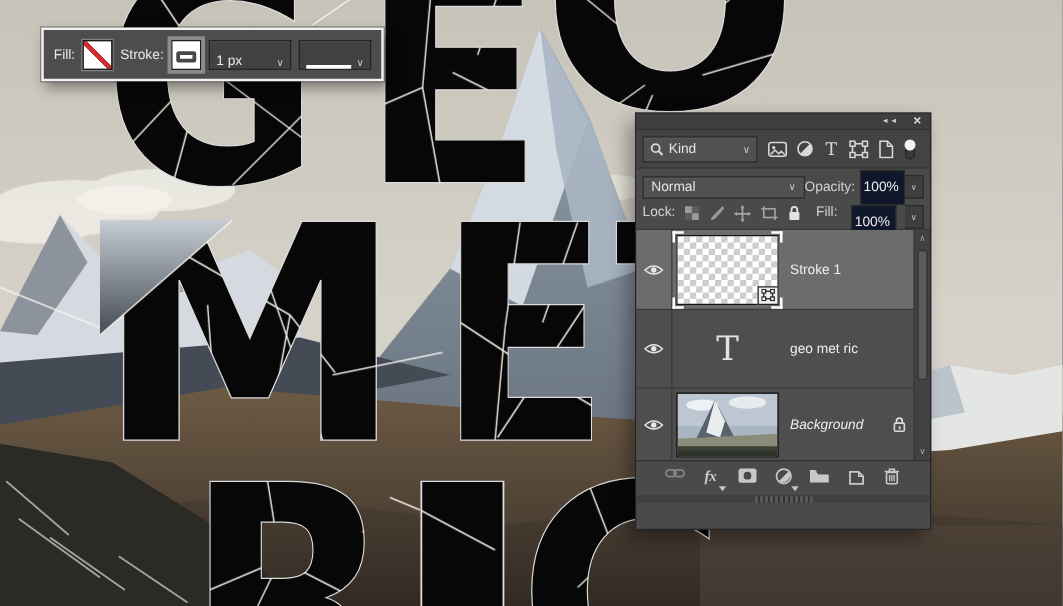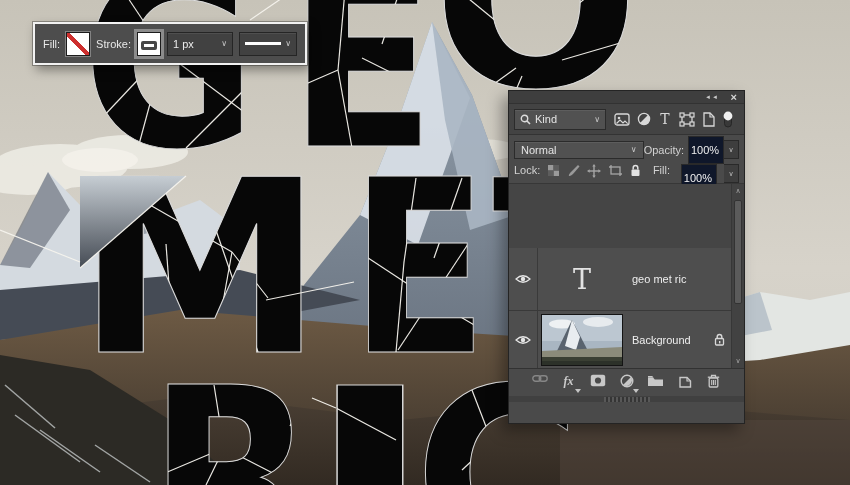--- a/index.html
+++ b/index.html
@@ -10,21 +10,21 @@
   
   .optbar{position:absolute;left:33px;top:22px;width:274px;height:43px;background:#4d4d4d;
     border:2px solid #f2f2f2;box-shadow:0 0 0 1px rgba(0,0,0,.3),3px 5px 10px rgba(0,0,0,.38);
     display:flex;align-items:center;padding:0 8px;gap:6px;z-index:5}
   .optbar .lbl{font-size:11px;color:#e8e8e8;white-space:nowrap}
   .swatch{width:24px;height:24px;background:#fff;border:1px solid #1c1c1c;box-shadow:0 0 0 1px #828282;position:relative;flex:0 0 auto}
   .swatch.fill-none{background:linear-gradient(45deg,#fff 43%,#cd2f2e 43%,#cd2f2e 56%,#fff 56%)}
   .swatch.stroke{box-shadow:0 0 0 3px #8c8c8c}
   .swatch.stroke .bar{position:absolute;left:3px;right:3px;top:8px;height:9px;border:3px solid #474747;background:#fff;border-radius:2px}
   .dd{height:24px;background:#414141;border:1px solid #252525;box-shadow:inset 0 1px 0 rgba(255,255,255,.08);
-    display:flex;align-items:center;font-size:11px;color:#ebebeb;padding:0 5px}
+    display:flex;align-items:flex-end;font-size:11px;color:#ebebeb;padding:0 5px}
   .dd .chev{margin-left:auto;font-size:8px;color:#c6c6c6;padding-left:4px}
   .dd.px{width:74px}
   .dd.style{width:64px}
   .lineSample{width:36px;height:3px;background:#fdfdfd;flex:0 0 auto}
 
   
   .panel{position:absolute;left:508px;top:90px;width:237px;height:334px;background:#4a4a4a;
     border:1px solid #242424;box-shadow:-6px 7px 14px rgba(0,0,0,.35);z-index:6;color:#e4e4e4;font-size:11px}
   .p-head{height:13px;background:#3e3e3e;border-bottom:1px solid #323232;position:relative}
   .p-coll{position:absolute;right:25px;top:3px;font-size:6px;letter-spacing:1px;color:#cccccc;cursor:default}
@@ -61,21 +61,21 @@
   .br.tl{left:-4px;top:-4px;border-left:2px solid #fff;border-top:2px solid #fff}
   .br.tr{right:-4px;top:-4px;border-right:2px solid #fff;border-top:2px solid #fff}
   .br.bl{left:-4px;bottom:-4px;border-left:2px solid #fff;border-bottom:2px solid #fff}
   .br.brc{right:-4px;bottom:-4px;border-right:2px solid #fff;border-bottom:2px solid #fff}
   .badge{position:absolute;right:-1px;bottom:-1px;width:17px;height:15px;background:#efefef;border:1px solid #202020;
     display:flex;align-items:center;justify-content:center}
   .thumbT{width:82px;margin-left:3px;display:flex;align-items:center;justify-content:center;flex:0 0 auto;
     font-family:"DejaVu Serif",serif;font-size:27px;color:#e3e3e3}
   .thumbImg{margin-left:3px;width:82px;height:52px;border:1px solid #141414;flex:0 0 auto;overflow:hidden}
   .lname{margin-left:9px;color:#eeeeee;white-space:nowrap}
-  .lname.it{}
+  .lname.it{font-style:italic}
   .rowlock{margin-left:auto;margin-right:6px}
   .sbar{position:absolute;right:0;top:0;width:13px;height:100%;background:#424242;border-left:1px solid #373737}
   .sbar .up{position:absolute;top:3px;left:0;right:0;text-align:center;font-size:7px;color:#a5a5a5}
   .sbar .dn{position:absolute;bottom:3px;left:0;right:0;text-align:center;font-size:7px;color:#a5a5a5}
   .sthumb{position:absolute;left:2px;right:2px;top:16px;height:104px;background:#5b5b5b;border:1px solid #333;border-radius:2px}
   .p-foot{height:27px;display:flex;align-items:center;justify-content:center;gap:11px;background:#4a4a4a}
   .fbtn{position:relative;display:flex;align-items:flex-start;justify-content:center;width:18px;height:18px}
   .fx-txt{font-size:12px;font-style:italic;font-weight:bold;color:#cccccc;font-family:"Liberation Serif",serif}
   .mini-caret{position:absolute;right:-3px;bottom:-1px;width:0;height:0;border-left:3px solid rgba(0,0,0,0);
     border-right:3px solid rgba(0,0,0,0);border-top:4px solid #c4c4c4}
@@ -320,20 +320,44 @@
         <rect x="1.5" y="5.5" width="8" height="6.5" rx="1" fill="#e2e2e2"></rect>
         <path d="M3.2 5.5 V3.8 a2.3 2.3 0 0 1 4.6 0 V5.5" fill="none" stroke="#e2e2e2" stroke-width="1.5"></path>
       </svg>
       <span class="vlbl">Fill:</span>
       <div class="vbox">100%</div>
       <div class="vchev">∨</div>
     </div>
 
     <div class="p-list">
 
+      <div class="lrow sel" style="top:0;height:64px">
+        <div class="eyec">
+          <svg width="16" height="10" viewBox="0 0 16 10">
+            <path d="M1 5 Q8 -1.5 15 5 Q8 11.5 1 5 Z" fill="none" stroke="#e6e6e6" stroke-width="1.2"></path>
+            <circle cx="8" cy="5" r="2.2" fill="#e6e6e6"></circle>
+          </svg>
+        </div>
+        <div class="thumbA">
+          <span class="br tl"></span>
+          <span class="br tr"></span>
+          <span class="br bl"></span>
+          <span class="br brc"></span>
+          <span class="badge">
+            <svg width="11" height="10" viewBox="0 0 11 10">
+              <rect x="2" y="2" width="7" height="6" fill="none" stroke="#2c2c2c" stroke-width="1.1"></rect>
+              <rect x="0.5" y="0.5" width="3" height="3" fill="#efefef" stroke="#2c2c2c"></rect>
+              <rect x="7.5" y="0.5" width="3" height="3" fill="#efefef" stroke="#2c2c2c"></rect>
+              <rect x="0.5" y="6.5" width="3" height="3" fill="#efefef" stroke="#2c2c2c"></rect>
+              <rect x="7.5" y="6.5" width="3" height="3" fill="#efefef" stroke="#2c2c2c"></rect>
+            </svg>
+          </span>
+        </div>
+        <span class="lname">Stroke 1</span>
+      </div>
 
       <div class="lrow" style="top:64px;height:63px">
         <div class="eyec">
           <svg width="16" height="10" viewBox="0 0 16 10">
             <path d="M1 5 Q8 -1.5 15 5 Q8 11.5 1 5 Z" fill="none" stroke="#e6e6e6" stroke-width="1.2"></path>
             <circle cx="8" cy="5" r="2.2" fill="#e6e6e6"></circle>
           </svg>
         </div>
         <div class="thumbT">T</div>
         <span class="lname">geo met ric</span>

